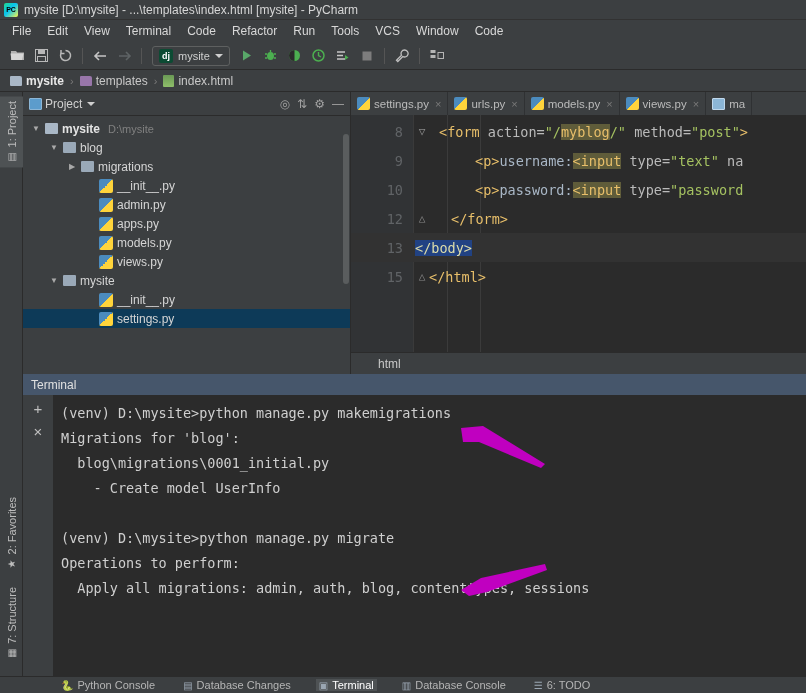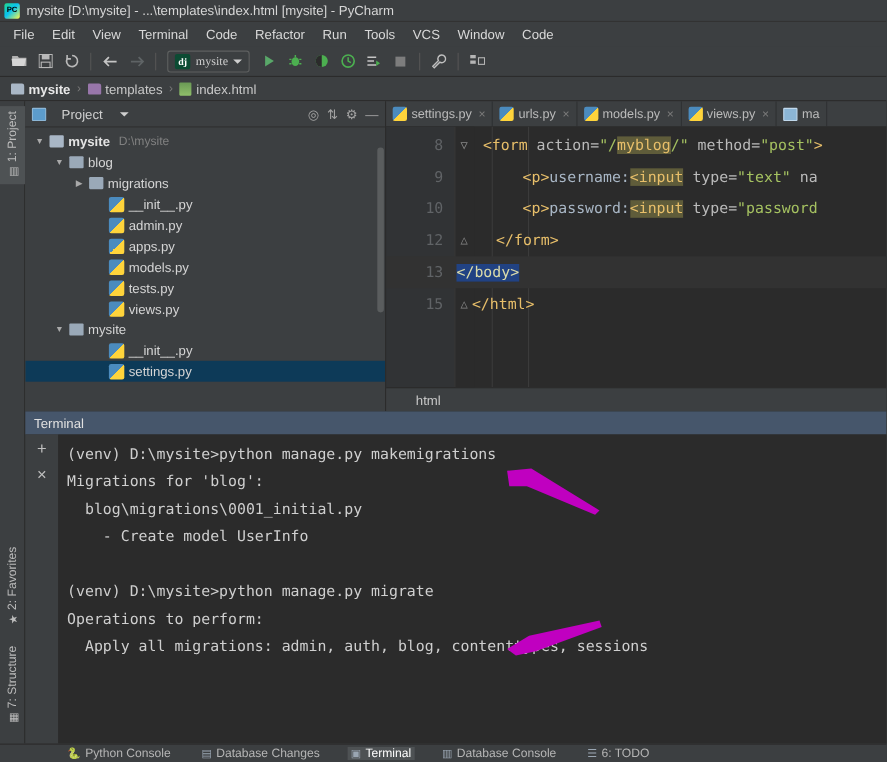--- a/index.html
+++ b/index.html
@@ -32,21 +32,20 @@
     display: flex; align-items: center; padding-left: 4px;
     font-size: 12px; color: #d8d8d8;
   }
   .menu-item { padding: 2px 8px; white-space: nowrap; cursor: default; }
 
   
   .toolbar {
     height: 28px; background: #3c3f41;
     display: flex; align-items: center; padding-left: 6px; gap: 2px;
     border-bottom: 1px solid #2b2b2b;
-    font-family: Liberation Serif, serif;
   }
   .tb-ico {
     width: 22px; height: 22px; display: flex;
     align-items: center; justify-content: center;
     font-size: 13px; color: #afb1b3;
   }
   .tb-sep { width: 1px; height: 16px; background: #555; margin: 0 4px; }
   .runconf {
     display: flex; align-items: center; gap: 5px;
     border: 1px solid #5e6060; border-radius: 3px;
@@ -104,21 +103,21 @@
   .rail-glyph { transform: rotate(90deg); font-size: 10px; }
 
   
   .projpanel {
     position: absolute; left: 23px; top: 0; width: 328px; height: 282px;
     background: #3c3f41; border-right: 1px solid #2b2b2b;
     display: flex; flex-direction: column;
   }
   .proj-header {
     height: 24px; display: flex; align-items: center;
-    padding: 0 6px; gap: 14px; font-size: 12px; color: #cfcfcf;
+    padding: 0 6px; gap: 3px; font-size: 12px; color: #cfcfcf;
     border-bottom: 1px solid #2b2b2b;
   }
   .proj-ico {
     width: 13px; height: 12px; background: #5c9ccc; border-radius: 1px;
     border: 1px solid #8cb6d6; flex: none;
   }
   .proj-tools { margin-left: auto; display: flex; align-items: center; gap: 7px; }
   .proj-tool { font-size: 12px; color: #a2a2a2; }
   .tree {
     flex: 1; overflow: hidden; background: #3c3f41;
@@ -445,25 +444,20 @@
         <span class="tlabel">apps.py</span>
       </div>
       <div class="tnode" style="padding-left:62px;">
         <span class="arrow"></span>
         <span class="ic ic-py"></span>
         <span class="tlabel">models.py</span>
       </div>
       <div class="tnode" style="padding-left:62px;">
         <span class="arrow"></span>
         <span class="ic ic-py"></span>
-        <span class="tlabel">tests.py</span>
-      </div>
-      <div class="tnode" style="padding-left:62px;">
-        <span class="arrow"></span>
-        <span class="ic ic-py"></span>
         <span class="tlabel">views.py</span>
       </div>
 
       <div class="tnode" style="padding-left:26px;">
         <span class="arrow">▼</span>
         <span class="ic ic-folder mod"></span>
         <span class="tlabel">mysite</span>
       </div>
       <div class="tnode" style="padding-left:62px;">
         <span class="arrow"></span>

